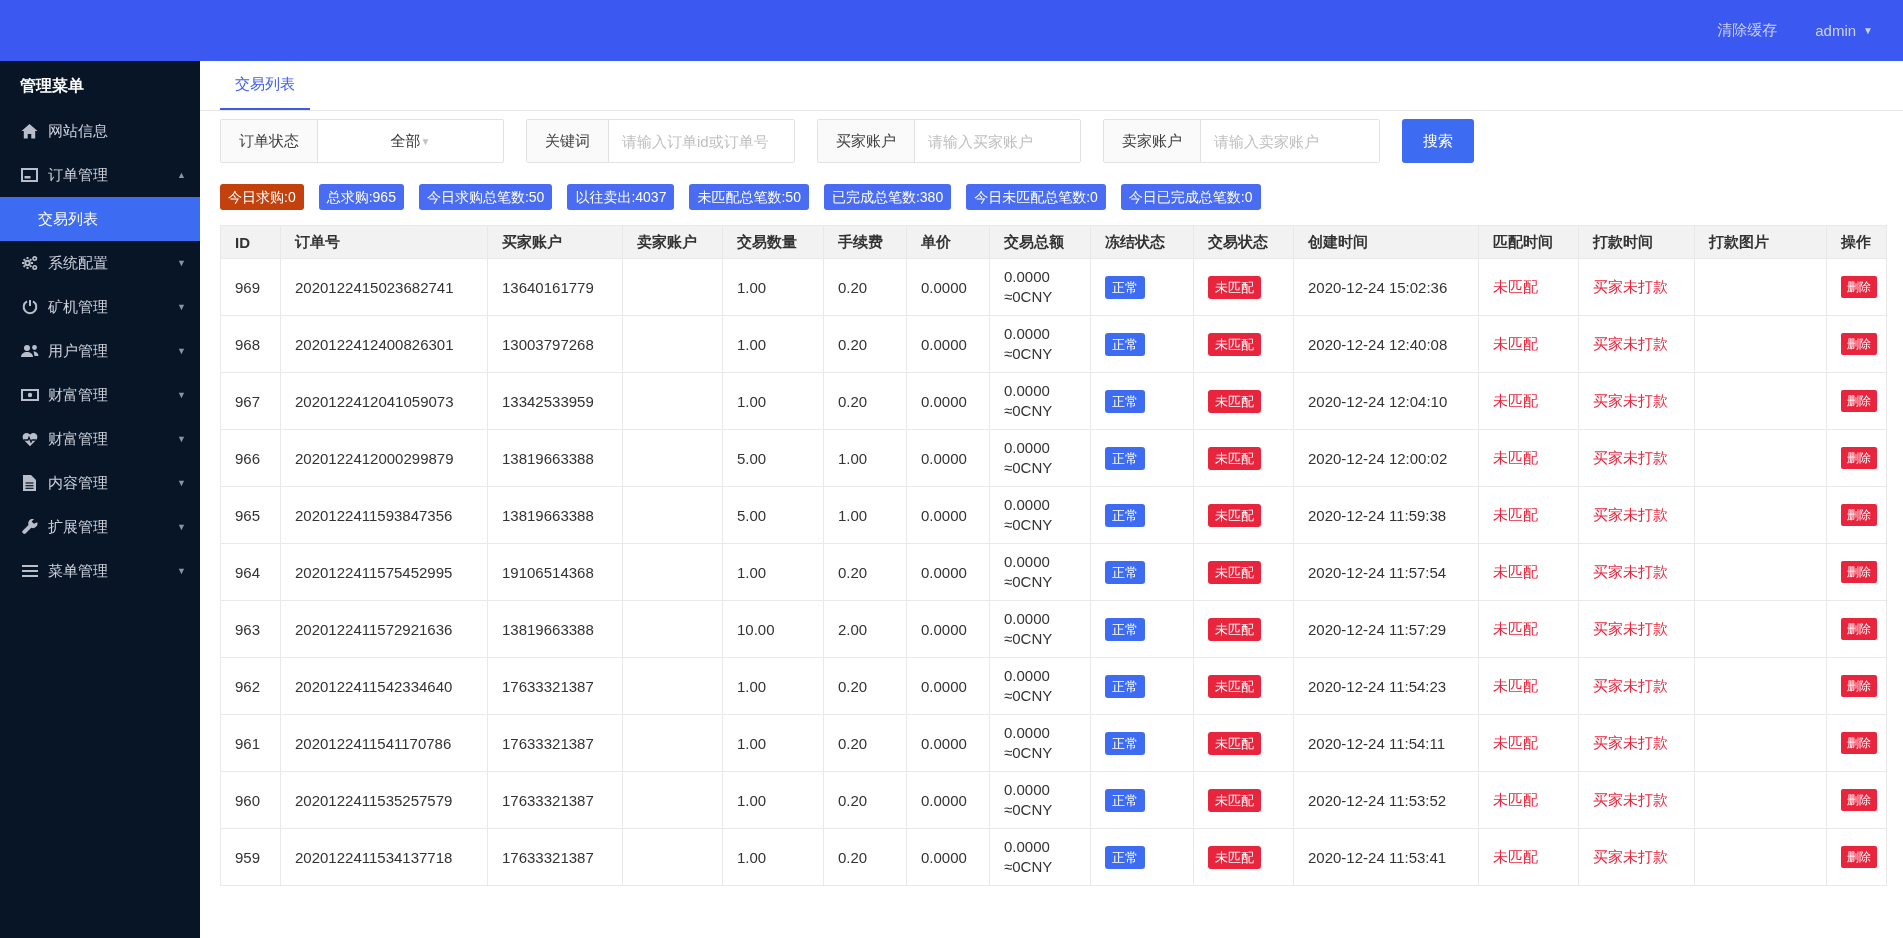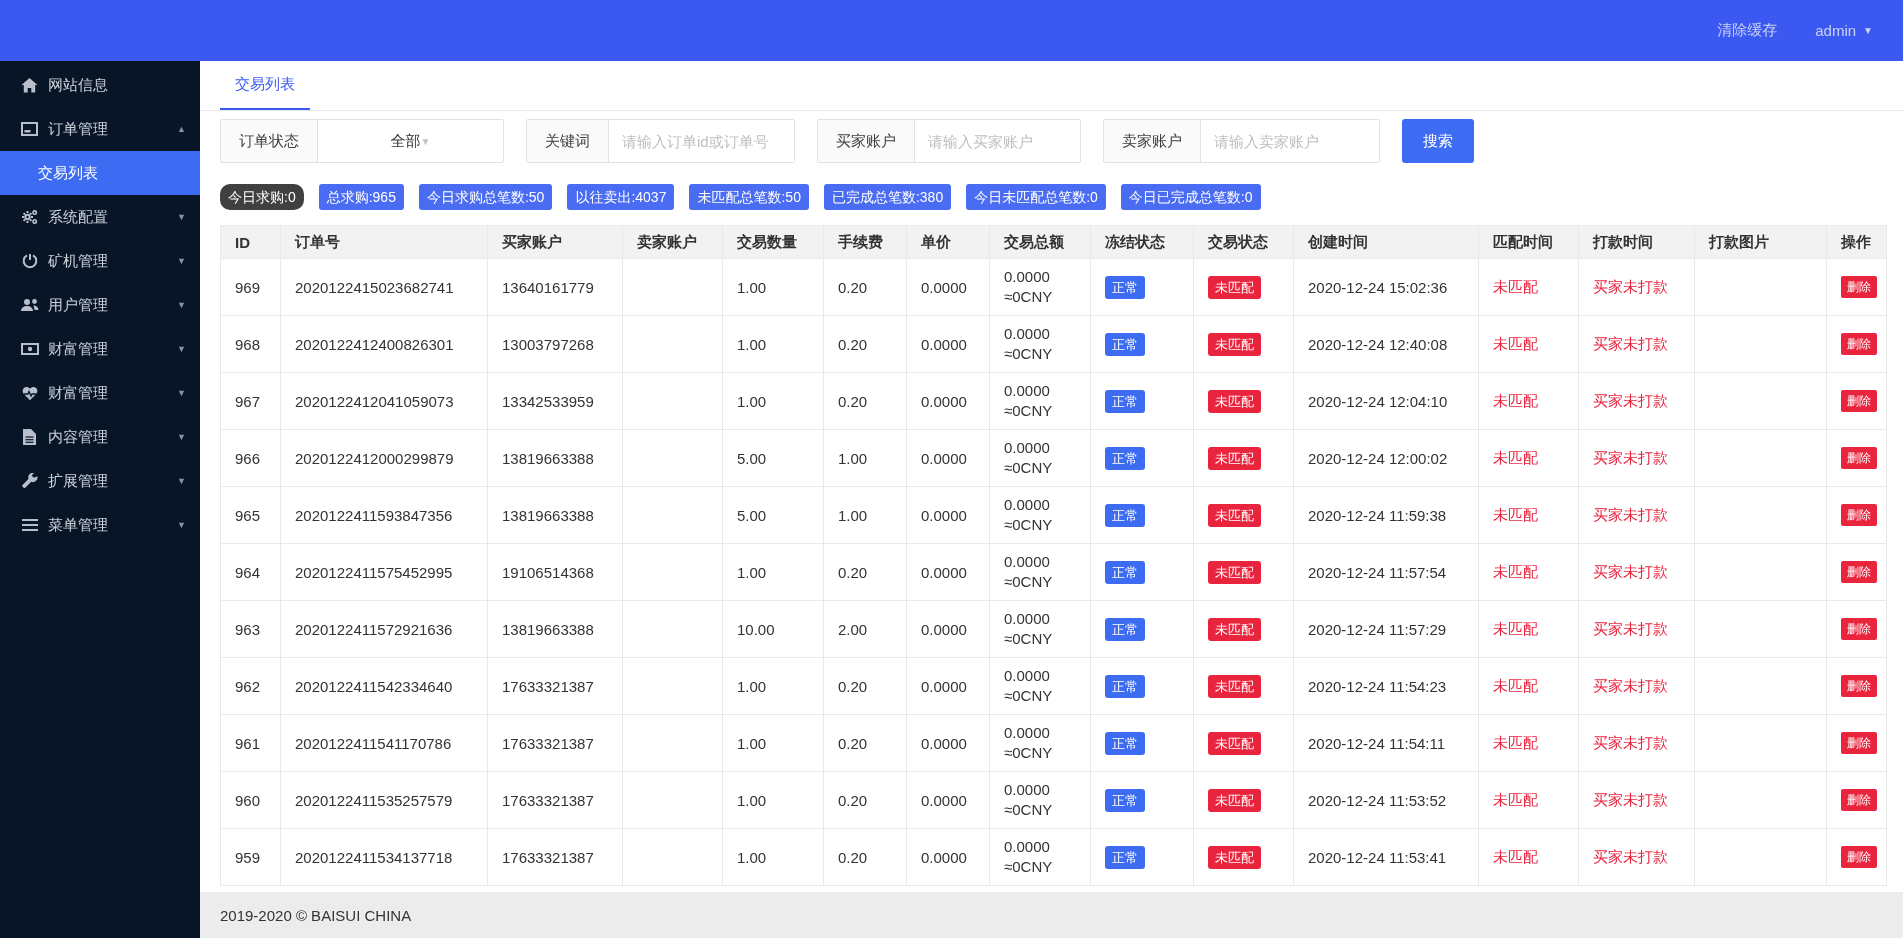--- a/index.html
+++ b/index.html
@@ -48,21 +48,21 @@
   .fselect .caret { color:#c0c4cc; font-size:10px; }
   .fgroup input { border:none; outline:none; padding:0 13px; font-size:15px; color:#000000; background:#fff; }
   .fgroup input::placeholder { color:#bfbfbf; }
   .in-keyword { width:185px; } .in-buyer { width:165px; } .in-seller { width:178px; }
   .search-btn { height:44px; padding:0 21px; background:#3d6cf2; color:#fff; border:none;
                 border-radius:3px; font-size:15px; cursor:pointer; }
 
   
   .stats { display:flex; gap:15px; padding:21px 20px 0 20px; }
   .stat-badge { color:#fff; font-size:14px; line-height:1; padding:6px 8px; border-radius:3px; white-space:nowrap; }
-  .stat-badge.red { background:#404040;border-radius:10px; }
+  .stat-badge.red { background:#c2410c; }
   .stat-badge.blue { background:#4a6cf3; }
 
   
   .table-wrap { padding:15px 28px 0 20px; }
   table { width:100%; border-collapse:collapse; table-layout:fixed; font-size:15px; color:#333; }
   th, td { border:1px solid #e9e9e9; text-align:left; padding-left:14px; overflow:hidden; white-space:nowrap; }
   thead th { background:#f2f2f2; height:33px; font-weight:bold; font-size:15px; }
   tbody td { height:57px; background:#fff; }
   .tbadge { display:inline-block; color:#fff; font-size:13px; line-height:1; padding:5px 7px; border-radius:3px; }
   .tbadge.blue { background:#3d6cf2; }
@@ -85,20 +85,21 @@
     <span class="toplink">清除缓存</span>
     <span class="userbox">
       <span>admin</span>
       <span class="caret">▼</span>
     </span>
   </div>
 
   <div class="bodyrow">
 
     <aside class="sidebar">
+      <div class="side-title">管理菜单</div>
 
       <div class="side-item">
         <span class="sicon">
           <svg width="17" height="15" viewBox="0 0 16 15" fill="currentColor">
               <path d="M8 0L16 7h-2.3v7.5H9.8V10H6.2v4.5H2.3V7H0z"></path>
             </svg>
         </span>
         <span class="slabel">网站信息</span>
       </div>
 
@@ -521,19 +522,16 @@
                 <td>2020-12-24 11:53:41</td>
                 <td class="red-text">未匹配</td>
                 <td class="red-text">买家未打款</td>
                 <td></td>
                 <td><button class="del-btn">删除</button></td>
               </tr>
             </tbody>
         </table>
       </div>
 
-      <div class="footer">
-        <span>2019-2020 © BAISUI CHINA</span>
-      </div>
 
     </div>
   </div>
 </div>
 
 </body></html>

